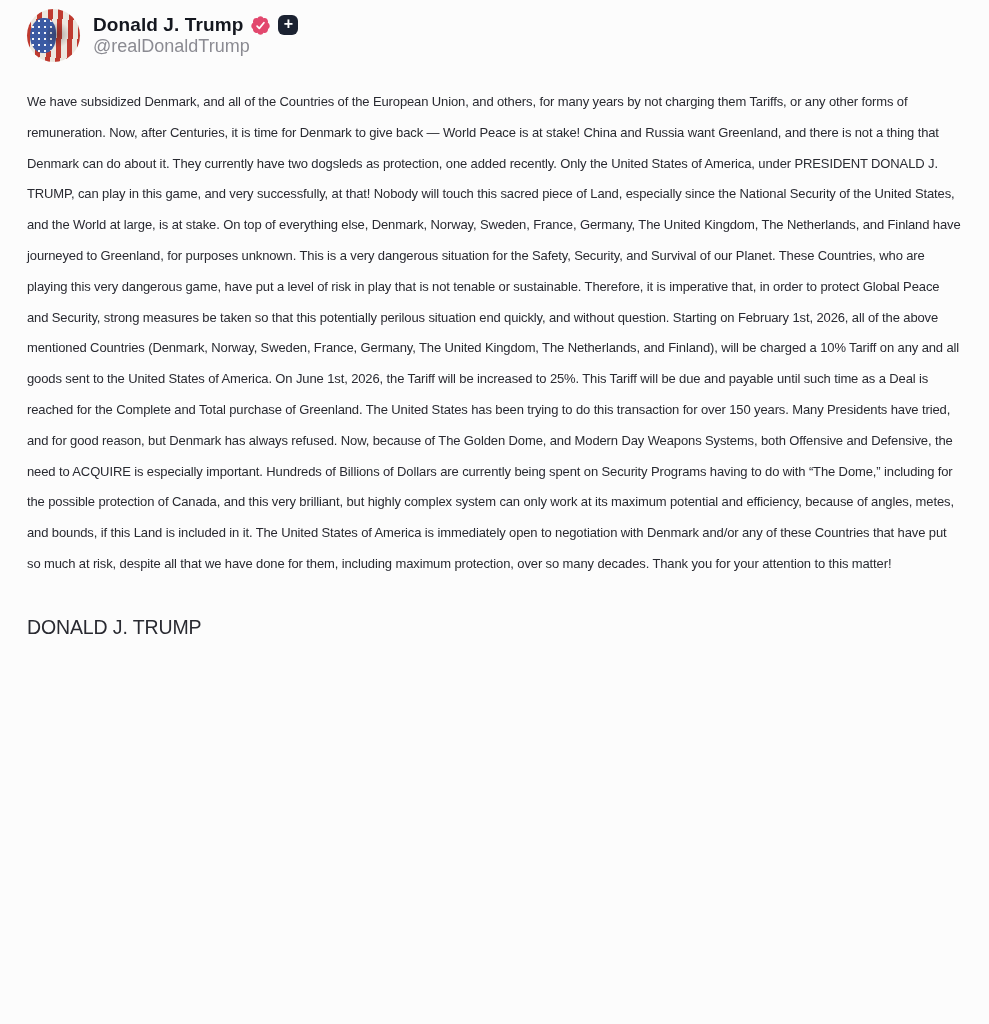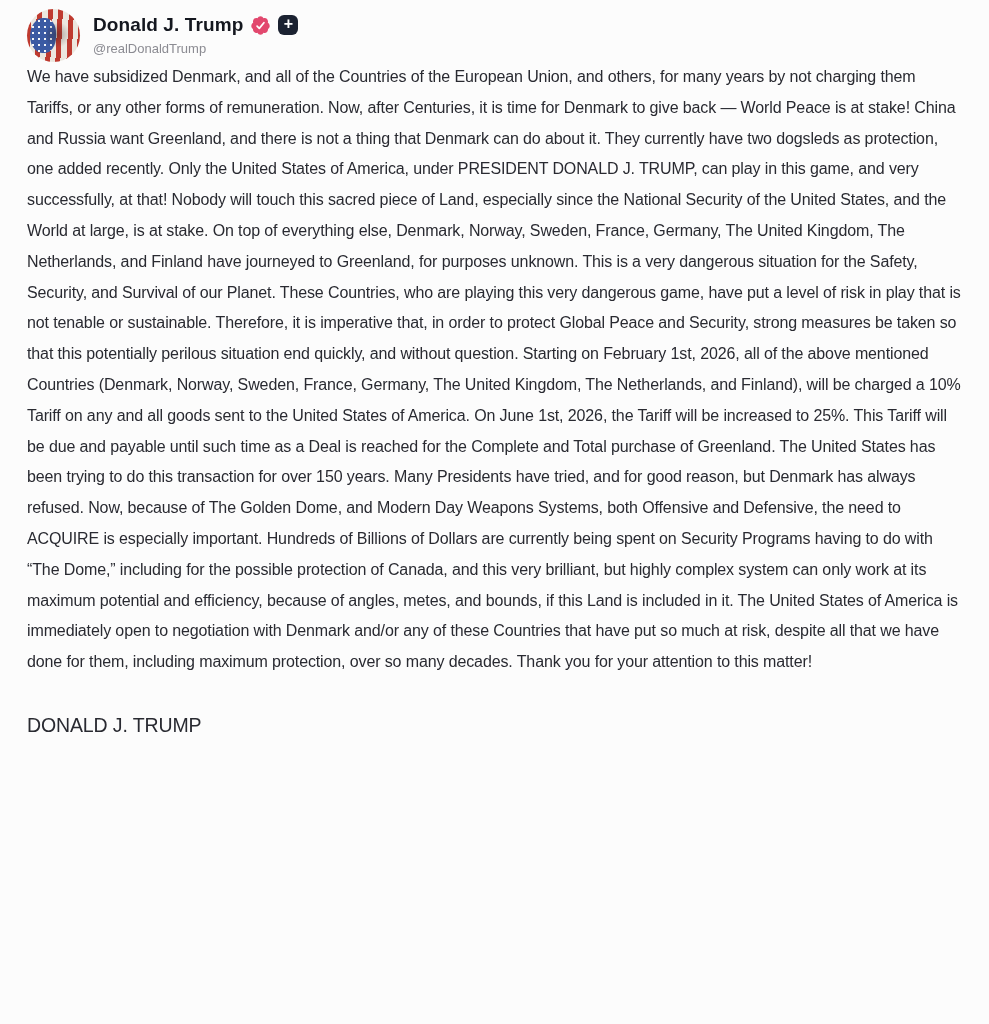--- a/index.html
+++ b/index.html
@@ -80,27 +80,27 @@
     justify-content:center;
     font-size:16px;
     font-weight:700;
     line-height:1;
     cursor:pointer;
     border:none;
     padding:0;
   }
   .plus-badge span{transform:translateY(-1px);}
   .handle{
-    font-size:13px;
+    font-size:18px;
     color:var(--handle);
-    margin-top:5px;
     cursor:pointer;
   }
   .post-body{
-    font-size:16px;
+    margin-top:25px;
+    font-size:13px;
     line-height:30.8px;
     letter-spacing:-0.12px;
     color:var(--text);
     max-width:935px;
   }
   .signature{
     margin-top:31px;
     font-size:19.5px;
     line-height:32px;
     letter-spacing:-0.12px;

